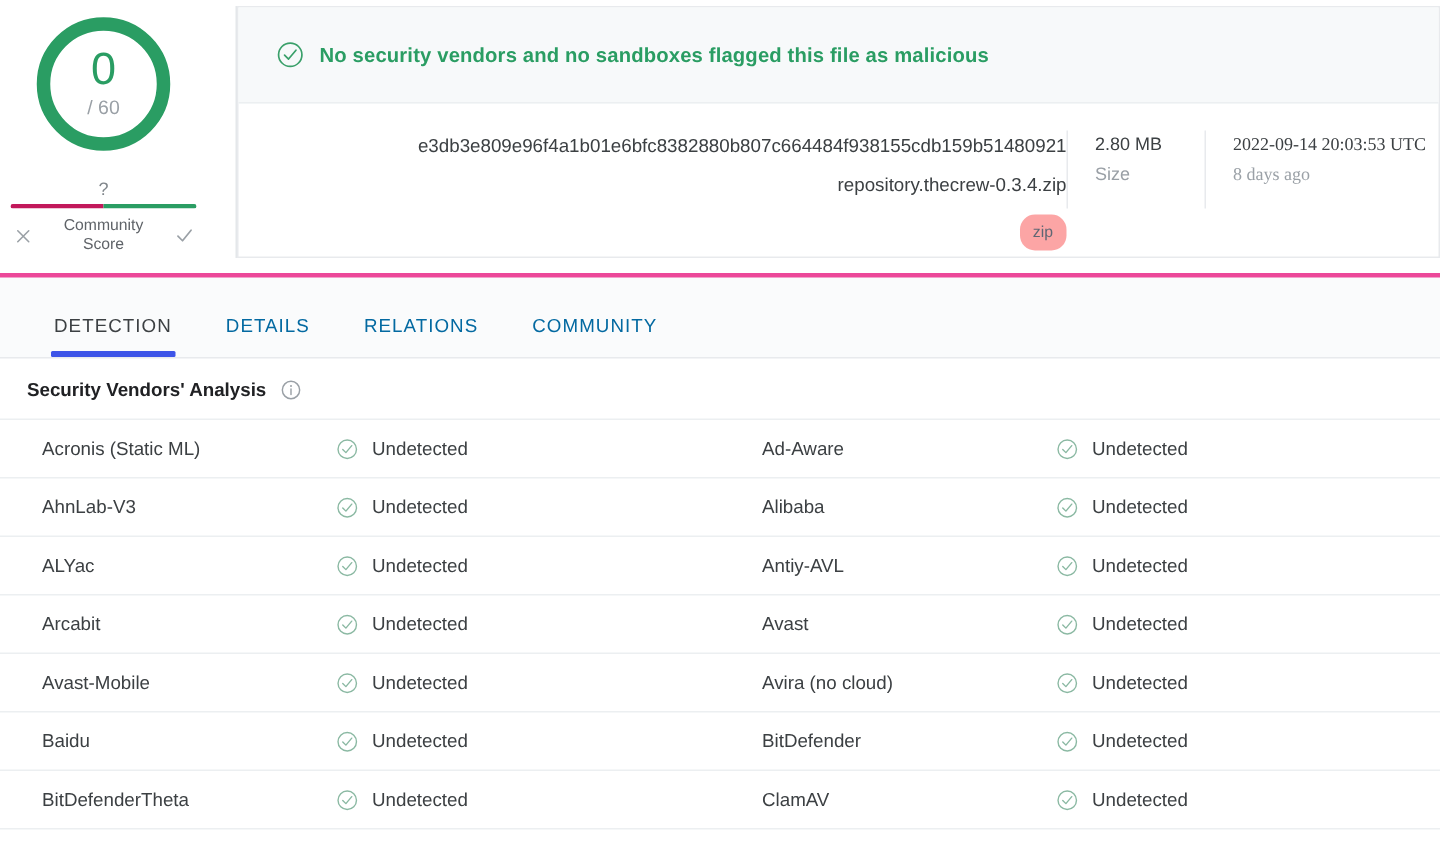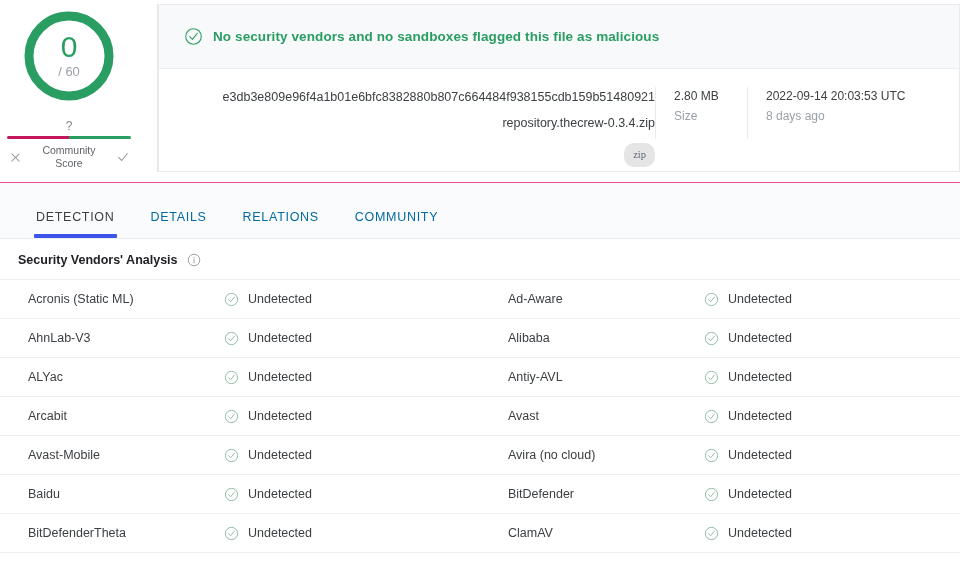--- a/index.html
+++ b/index.html
@@ -168,53 +168,52 @@
   }
   .file-name {
     font-size: 12.5px;
     color: #3c4043;
     line-height: 20px;
     margin-top: 6px;
   }
   .tag-row { margin-top: 10px; }
   .tag {
     display: inline-block;
-    background: #e5e5e5;
+    background: #fca5a5;
     color: #5f6774;
     font-size: 10.5px;
     line-height: 16px;
     padding: 4px 9px;
     border-radius: 10px;
-    font-family: Liberation Serif, serif;
   }
 
   .meta-col {
     flex: 0 0 auto;
     padding: 0 0 0 18px;
     border-left: 1px solid #e8eaed;
     min-height: 52px;
   }
   .meta-col.size { width: 92px; }
-  .meta-col.date { width: 212px; }
+  .meta-col.date { width: 156px; font-family: Liberation Serif, serif; }
   .meta-primary {
     font-size: 12px;
     color: #3c4043;
     line-height: 18px;
   }
   .meta-secondary {
     font-size: 12px;
     color: #9aa0a6;
     line-height: 18px;
     margin-top: 2px;
   }
 
   
   .tabs-wrap {
     background: #fafbfc;
-    border-top: 1px solid #ec4899;
+    border-top: 3px solid #ec4899;
     height: 56px;
     padding: 0 0 0 18px;
     display: flex;
     align-items: flex-end;
   }
   .tabs {
     display: flex;
     align-items: flex-end;
     height: 100%;
   }

